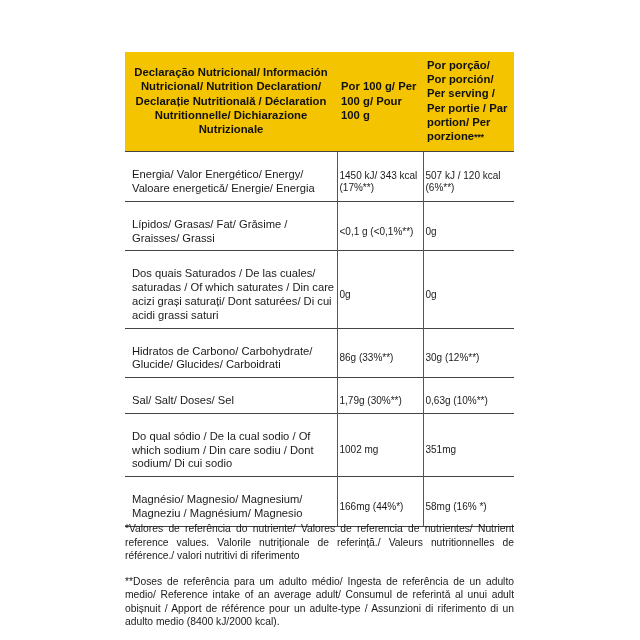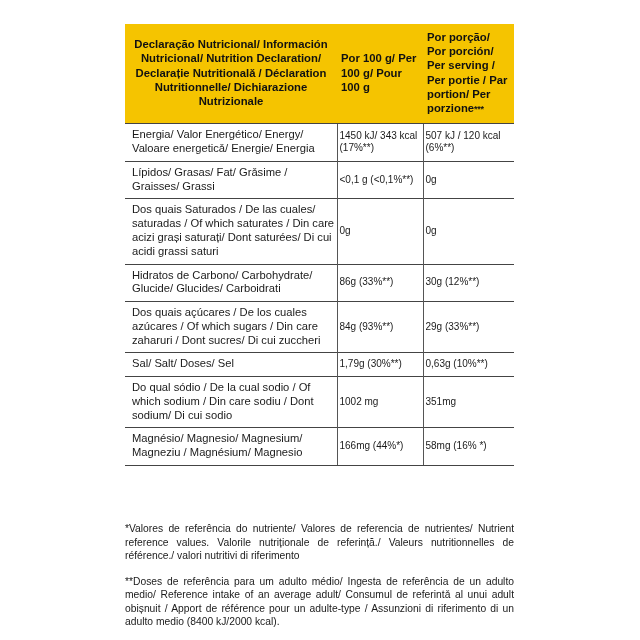--- a/index.html
+++ b/index.html
@@ -20,20 +20,21 @@
     left: 125px;
     top: 24px;
     width: 389px;
   }
 
   
   .nut-table {
     width: 100%;
     border-collapse: collapse;
     table-layout: fixed;
+    margin-top: 28px;
   }
 
   .head-row td {
     background: #f5c400;
     vertical-align: middle;
     padding: 6px 4px 8px 4px;
     border: none;
   }
   .head-title {
     font-weight: bold;
@@ -51,21 +52,21 @@
   }
   .sup-ast {
     font-size: 9px;
     vertical-align: baseline;
     letter-spacing: -0.3px;
   }
 
   
   .body-row td {
     border-top: 1.2px solid #444;
-    padding: 4px 2px 5px 2px;
+    padding: 16px 2px 5px 2px;
     vertical-align: middle;
   }
   .body-row:first-of-type td {
     border-top: 1.2px solid #444;
   }
   .nut-table tbody tr:last-child td {
     border-bottom: 1.4px solid #444;
   }
 
   .cell-name {
@@ -138,25 +139,20 @@
         <td class="cell-name">Dos quais Saturados / De las cuales/ saturadas / Of which saturates / Din care acizi grași saturați/ Dont saturées/ Di cui acidi grassi saturi</td>
         <td class="cell-val">0g</td>
         <td class="cell-val">0g</td>
       </tr>
       <tr class="body-row">
         <td class="cell-name">Hidratos de Carbono/ Carbohydrate/ Glucide/ Glucides/ Carboidrati</td>
         <td class="cell-val">86g (33%**)</td>
         <td class="cell-val">30g (12%**)</td>
       </tr>
       <tr class="body-row">
-        <td class="cell-name">Dos quais açúcares / De los cuales azúcares / Of which sugars / Din care zaharuri / Dont sucres/ Di cui zuccheri</td>
-        <td class="cell-val">84g (93%**)</td>
-        <td class="cell-val">29g (33%**)</td>
-      </tr>
-      <tr class="body-row">
         <td class="cell-name">Sal/ Salt/ Doses/ Sel</td>
         <td class="cell-val">1,79g (30%**)</td>
         <td class="cell-val">0,63g (10%**)</td>
       </tr>
       <tr class="body-row">
         <td class="cell-name">Do qual sódio / De la cual sodio / Of which sodium / Din care sodiu / Dont sodium/ Di cui sodio</td>
         <td class="cell-val">1002 mg</td>
         <td class="cell-val">351mg</td>
       </tr>
       <tr class="body-row">

